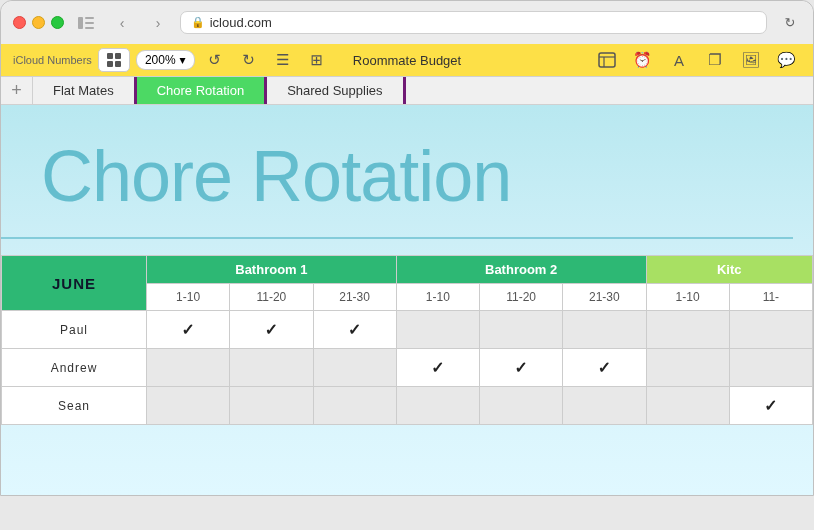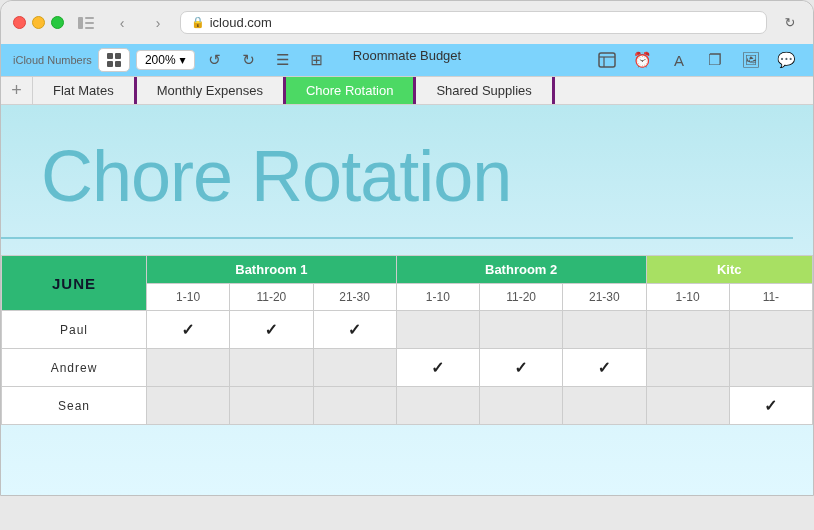--- a/index.html
+++ b/index.html
@@ -97,24 +97,24 @@
       color: #666;
       font-size: 13px;
       display: flex;
       align-items: center;
       justify-content: center;
       margin-left: 4px;
     }
 
     
     .app-toolbar {
-      background: #7dd3fc;
+      background: #fde047;
       border-bottom: 1px solid #d0d0d0;
       display: flex;
-      align-items: flex-start;
+      align-items: center;
       padding: 4px 12px;
       justify-content: space-between;
     }
 
     .app-info {
       display: flex;
       flex-direction: column;
       font-size: 11px;
     }
 
@@ -142,21 +142,21 @@
       display: flex;
       align-items: center;
       justify-content: center;
       cursor: pointer;
       font-size: 13px;
     }
 
     .zoom-btn {
       background: white;
       border: 1px solid #ccc;
-      border-radius: 4px;
+      border-radius: 9px;
       padding: 2px 8px;
       font-size: 12px;
       cursor: pointer;
       display: flex;
       align-items: center;
       gap: 4px;
     }
 
     .toolbar-icon-btn {
       width: 28px;
@@ -382,23 +382,20 @@
       <button class="toolbar-icon-btn">❐</button>
       <button class="toolbar-icon-btn">🖼</button>
       <button class="toolbar-icon-btn">💬</button>
     </div>
   </div>
 
   <div class="tab-bar">
     <div class="add-sheet-btn">+</div>
     <div class="tab">
       <span>Flat Mates</span>
-    </div>
-    <div class="tab">
-      <span>Monthly Expenses</span>
     </div>
     <div class="tab active">
       <span>Chore Rotation</span>
     </div>
     <div class="tab">
       <span>Shared Supplies</span>
     </div>
   </div>
 
   <div class="main-content">

